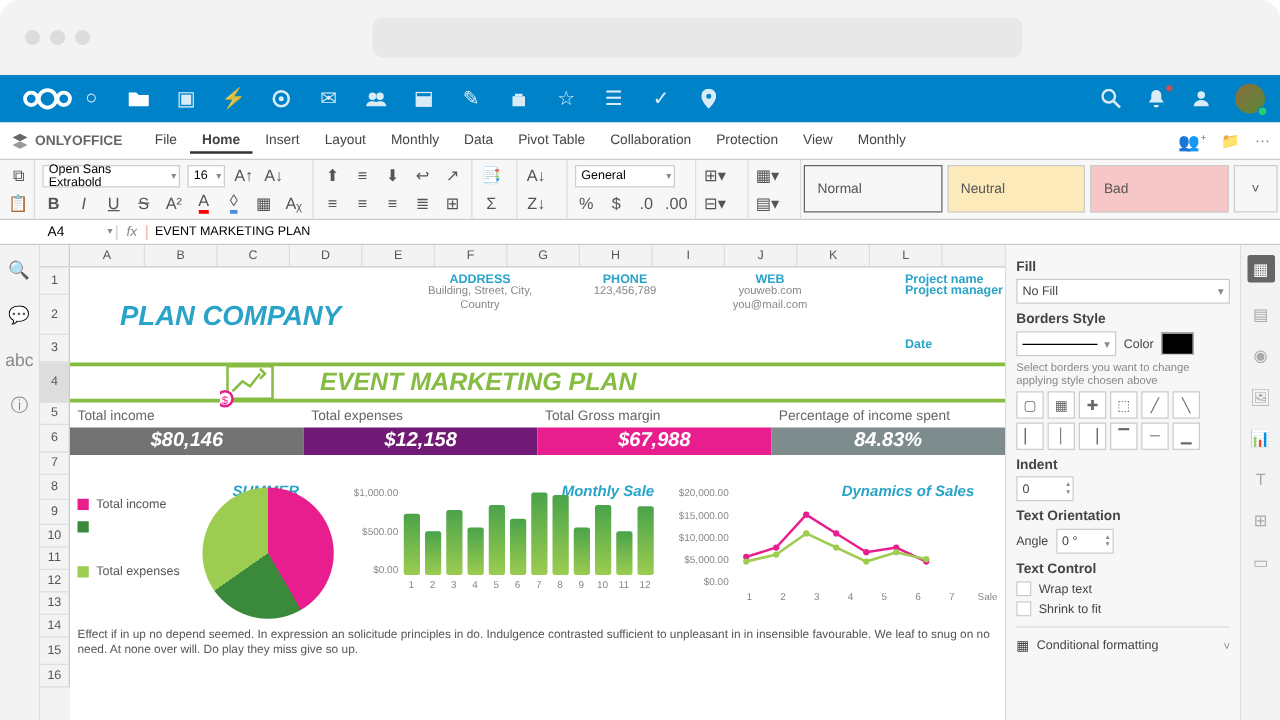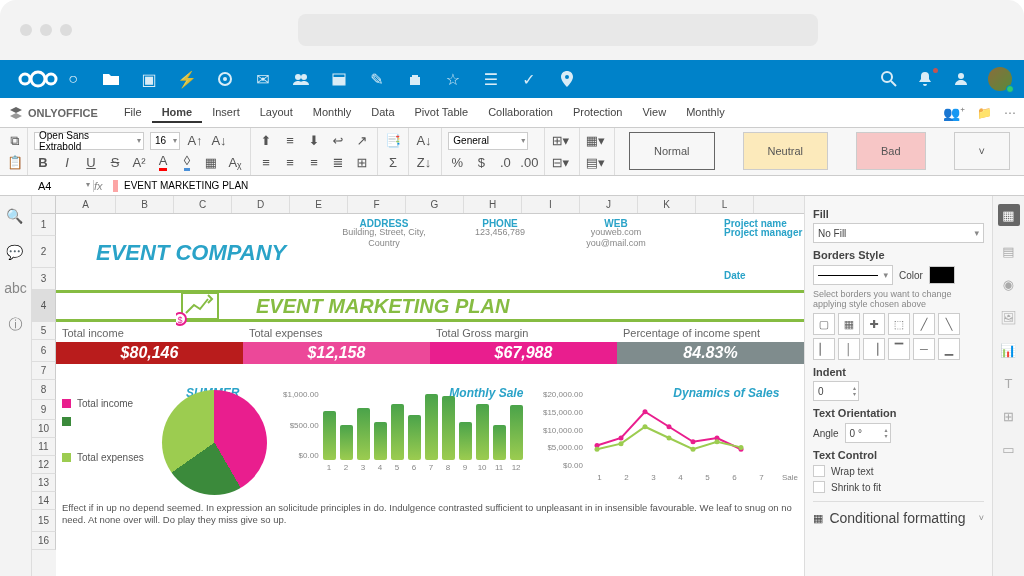--- a/index.html
+++ b/index.html
@@ -19,28 +19,28 @@
 .oo-tabs { display: flex; gap: 0; }
 .oo-tab { padding: 3px 10px; color: #444; cursor: pointer; font-size: 11px; }
 .oo-tab.active { border-bottom: 2px solid #333; font-weight: 600; }
 .oo-header-right { margin-left: auto; display: flex; gap: 12px; align-items: center; color: #888; }
 .oo-toolbar { background: #f7f7f7; border-bottom: 1px solid #ccc; height: 48px; display: flex; align-items: stretch; font-size: 11px; }
 .tb-group { display: flex; flex-direction: column; border-right: 1px solid #ddd; padding: 2px 6px; justify-content: space-around; }
 .tb-row { display: flex; gap: 6px; align-items: center; }
 .tb-btn { width: 18px; height: 18px; display: flex; align-items: center; justify-content: center; color: #555; cursor: pointer; font-size: 13px; }
 .tb-combo { border: 1px solid #ccc; background: #fff; height: 18px; padding: 0 14px 0 4px; font-size: 10px; display: flex; align-items: center; position: relative; }
 .tb-combo::after { content: "▾"; position: absolute; right: 2px; font-size: 8px; color: #888; }
-.style-box { border: 1px solid #ccc; height: 38px; flex: 1; display: flex; align-items: center; padding: 0 24px; font-size: 11px; color: #555; margin: 4px 14px; }
+.style-box { border: 1px solid #ccc; height: 38px; flex: 1; display: flex; align-items: center; padding: 0 10px; font-size: 11px; color: #555; margin: 4px 2px; }
 .style-normal { border-color: #666; }
 .style-neutral { background: #fceabb; }
 .style-bad { background: #f7c6c6; }
 .formula-bar { background: #fff; border-bottom: 1px solid #ccc; height: 20px; display: flex; align-items: center; font-size: 11px; }
 .fb-name { width: 62px; border-right: 1px solid #ccc; padding: 0 6px; position: relative; }
 .fb-name::after { content: "▾"; position: absolute; right: 3px; font-size: 8px; color: #888; }
-.fb-fx { width: 24px; text-align: left; color: #888; font-style: italic; border-right: 5px solid #fca5a5; }
+.fb-fx { width: 24px; text-align: center; color: #888; font-style: italic; border-right: 1px solid #fca5a5; }
 .fb-input { flex: 1; padding: 0 6px; font-size: 10px; }
 .main-area { display: flex; height: calc(576px - 60px - 38px - 30px - 48px - 20px); }
 .left-rail { width: 32px; background: #f3f3f3; border-right: 1px solid #ddd; display: flex; flex-direction: column; gap: 20px; padding-top: 12px; align-items: center; }
 .left-rail .ic { color: #888; font-size: 14px; }
 .spreadsheet { flex: 1; overflow: hidden; display: flex; flex-direction: column; background: #fff; }
 .col-headers { display: flex; height: 18px; background: #f3f3f3; border-bottom: 1px solid #ccc; font-size: 10px; color: #555; }
 .col-h { border-right: 1px solid #ddd; display: flex; align-items: center; justify-content: center; }
 .corner { width: 24px; border-right: 1px solid #ccc; }
 .sheet-body { display: flex; flex: 1; overflow: hidden; }
 .row-headers { width: 24px; background: #f3f3f3; display: flex; flex-direction: column; font-size: 10px; color: #555; }
@@ -350,21 +350,21 @@
           <div style="width:270px"></div>
           <div class="hdr-sm" style="width:116px">ADDRESS</div>
           <div class="hdr-sm" style="width:116px">PHONE</div>
           <div class="hdr-sm" style="width:116px">WEB</div>
           <div style="width:50px"></div>
           <div class="meta-label">Project name</div>
         </div>
 
         <div class="band" style="top:26px;display:flex;align-items:center">
           <div style="width:40px"></div>
-          <div class="yc">EVENT COMPANY</div>
+          <div class="yc">PLAN COMPANY</div>
         </div>
         <div class="band" style="top:13px;display:flex">
           <div style="width:270px"></div>
           <div class="meta" style="width:116px">Building, Street, City, Country</div>
           <div class="meta" style="width:116px">123,456,789</div>
           <div class="meta" style="width:116px"><span>youweb.com</span><br><span>you@mail.com</span></div>
           <div style="width:50px"></div>
           <div class="meta-label">Project manager</div>
         </div>
         <div class="band" style="top:56px;left:668px">
@@ -385,22 +385,22 @@
         </div>
 
         <div class="band" style="top:110px;display:flex">
           <div class="kpi-lbl">Total income</div>
           <div class="kpi-lbl">Total expenses</div>
           <div class="kpi-lbl">Total Gross margin</div>
           <div class="kpi-lbl">Percentage of income spent</div>
         </div>
 
         <div class="band kpi-row" style="top:128px">
-          <div class="kpi" style="background:#b91c1c">$80,146</div>
-          <div class="kpi" style="background:#ec4899">$12,158</div>
+          <div class="kpi" style="background:#737373">$80,146</div>
+          <div class="kpi" style="background:#701a75">$12,158</div>
           <div class="kpi" style="background:#e91e8e">$67,988</div>
           <div class="kpi" style="background:#7f8c8d">84.83%</div>
         </div>
 
         <div class="band" style="top:172px;display:flex">
           <div style="width:130px"></div>
           <div class="chart-title">SUMMER</div>
           <div style="width:210px"></div>
           <div class="chart-title">Monthly Sale</div>
           <div style="width:150px"></div>
@@ -550,21 +550,21 @@
     <div class="rp-row">
         <div class="checkbox"></div>
         <span style="font-size:10px">Wrap text</span>
       </div>
     <div class="rp-row">
         <div class="checkbox"></div>
         <span style="font-size:10px">Shrink to fit</span>
       </div>
     <div style="border-top:1px solid #ddd;margin-top:8px;padding-top:8px" class="rp-row">
       <span>▦</span>
-      <span style="font-size:14px;flex:1">Conditional formatting</span>
+      <span style="font-size:10px;flex:1">Conditional formatting</span>
       <span style="font-size:9px;color:#888">˅</span>
     </div>
   </div>
 
   <div class="right-rail">
     <div class="ic icon-active">▦</div>
     <div class="ic">▤</div>
     <div class="ic">◉</div>
     <div class="ic">🖼</div>
     <div class="ic">📊</div>

